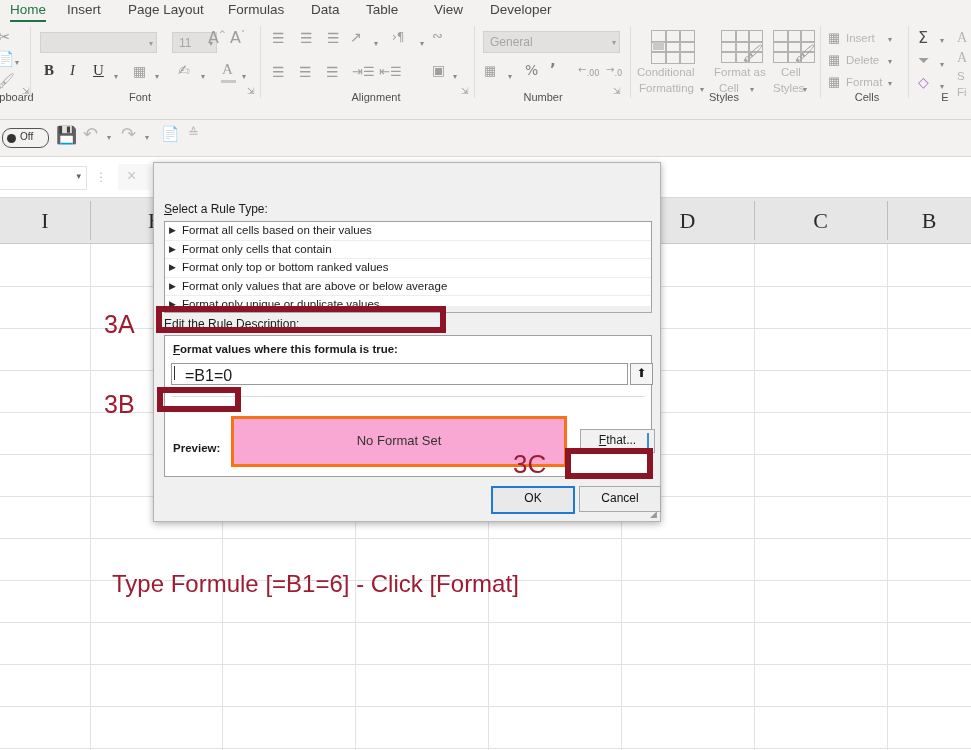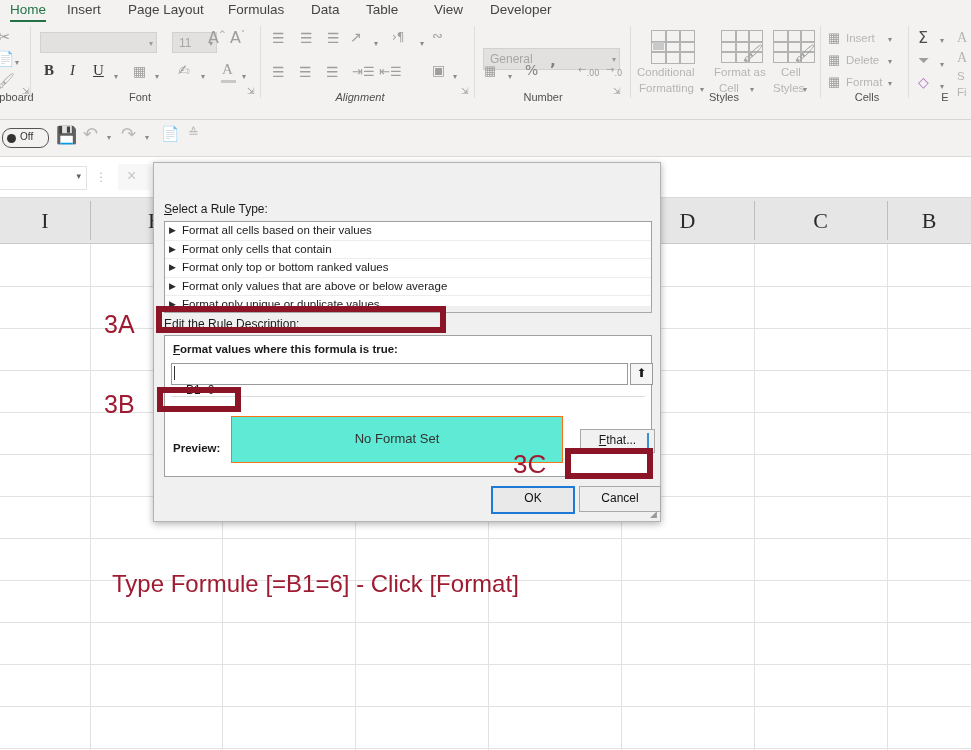--- a/index.html
+++ b/index.html
@@ -66,27 +66,27 @@
   .dlbl{position:absolute;font-size:12px;color:#1a1a1a;}
   .dlbl u{text-decoration:underline;}
   #rulelist{position:absolute;left:10px;top:58px;width:486px;height:85px;background:#fff;border:1px solid #a0a0a0;overflow:hidden;}
   .ruleitem{position:relative;height:17.5px;font-size:11.5px;color:#1b1b1b;padding-left:17px;line-height:17.5px;
       border-bottom:1px solid #ededed;white-space:nowrap;}
   .ruleitem .bul{position:absolute;left:4px;top:0;font-size:9px;color:#2b2b2b;}
   #rule-scrollpad{position:absolute;left:10px;top:143px;width:486px;height:6px;background:#f0f0f0;border:1px solid #a9a9a9;border-top:none;}
   #descbox{position:absolute;left:10px;top:172px;width:486px;height:140px;background:#fff;border:1px solid #a0a0a0;}
   #frm-label{position:absolute;left:8px;top:7px;font-size:11.5px;font-weight:bold;color:#1b1b1b;}
   #frm-input{position:absolute;left:6px;top:27px;width:455px;height:20px;background:#fff;border:1px solid #999;}
-  #frm-input .v{position:absolute;left:7px;top:3px;font-size:12px;color:#1b1b1b;margin-top:16px;}
+  #frm-input .v{position:absolute;left:13px;top:3px;font-size:16px;color:#1b1b1b;}
   #frm-input .caret{position:absolute;left:2px;top:2px;width:1px;height:14px;background:#333;}
   #frm-collapse{position:absolute;left:465px;top:27px;width:21px;height:20px;background:#f5f5f5;border:1px solid #9a9a9a;
       text-align:center;line-height:19px;font-size:12px;color:#1b1b1b;}
   #desc-div{position:absolute;left:6px;top:60px;width:474px;height:1px;background:#dcdcdc;}
   #prev-label{position:absolute;left:8px;top:106px;font-size:11.5px;font-weight:bold;color:#1b1b1b;}
-  #prevbox{position:absolute;left:66px;top:80px;width:330px;height:45px;background:#5eead4;border:1px solid #f97316;}
+  #prevbox{position:absolute;left:66px;top:80px;width:330px;height:45px;background:#f9a8d4;border:3px solid #f97316;}
   #prevbox .pt{position:absolute;width:100%;top:14px;text-align:center;font-size:13px;color:#333;}
   #fmtbtn{position:absolute;left:415px;top:93px;width:73px;height:22px;background:#f1f1f1;border:1px solid #a9a9a9;
      text-align:center;line-height:21px;font-size:12px;color:#1b1b1b;}
   #fmtbtn .bcaret{position:absolute;right:5px;top:3px;width:2px;height:16px;background:#3b8fd4;}
   #okbtn{position:absolute;left:337px;top:323px;width:80px;height:24px;background:#e9e9e9;border:2px solid #1e7ad4;
      text-align:center;line-height:21px;font-size:12px;color:#111;}
   #cancelbtn{position:absolute;left:425px;top:323px;width:80px;height:24px;background:#eeeeee;border:1px solid #a9a9a9;
      text-align:center;line-height:22px;font-size:12px;color:#111;}
   #resize{position:absolute;right:3px;bottom:2px;font-size:9px;color:#999;}
 </style>
@@ -151,25 +151,25 @@
     <div class="chev" style="left:420px;top:17px;">▾</div>
     <div class="btnico" style="left:432px;top:6px;font-size:13px;">∾</div>
 
     <div class="btnico" style="left:272px;top:42px;font-size:14px;">☰</div>
     <div class="btnico" style="left:299px;top:42px;font-size:14px;">☰</div>
     <div class="btnico" style="left:326px;top:42px;font-size:14px;">☰</div>
     <div class="btnico" style="left:352px;top:42px;font-size:13px;">⇥☰</div>
     <div class="btnico" style="left:379px;top:42px;font-size:13px;">⇤☰</div>
     <div class="btnico" style="left:432px;top:40px;font-size:14px;">▣</div>
     <div class="chev" style="left:453px;top:50px;">▾</div>
-    <div class="grp-label" style="left:320px;width:80px;font-style:italic;">Alignment</div>
+    <div class="grp-label" style="left:336px;width:80px;">Alignment</div>
     <div class="dialog-launcher" style="left:461px;top:64px;">⇲</div>
     <div class="grp-sep" style="left:474px;"></div>
 
-    <div class="combo" style="left:483px;top:26px;width:135px;height:20px;">
+    <div class="combo" style="left:483px;top:9px;width:135px;height:20px;">
       <span class="ctxt">General</span>
       <span class="arrow">▾</span>
     </div>
     <div class="btnico" style="left:484px;top:41px;font-size:13px;">▦</div>
     <div class="chev" style="left:508px;top:50px;">▾</div>
     <div class="btnico" style="left:525px;top:40px;font-size:14px;color:#808080;">%</div>
     <div class="btnico" style="left:550px;top:39px;font-size:15px;color:#808080;font-weight:bold;">’</div>
     <div class="btnico" style="left:578px;top:42px;font-size:10px;">←<sub>.00</sub></div>
     <div class="btnico" style="left:606px;top:42px;font-size:10px;">→<sub>.0</sub></div>
     <div class="grp-label" style="left:503px;width:80px;">Number</div>

